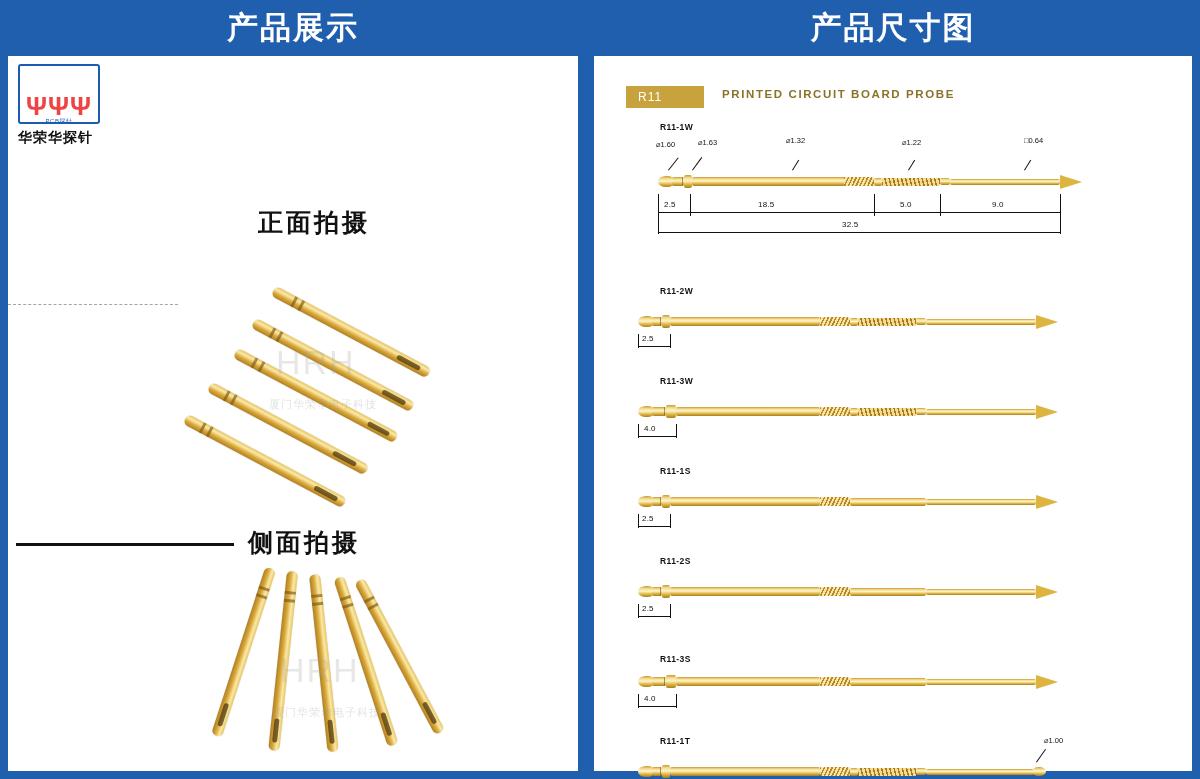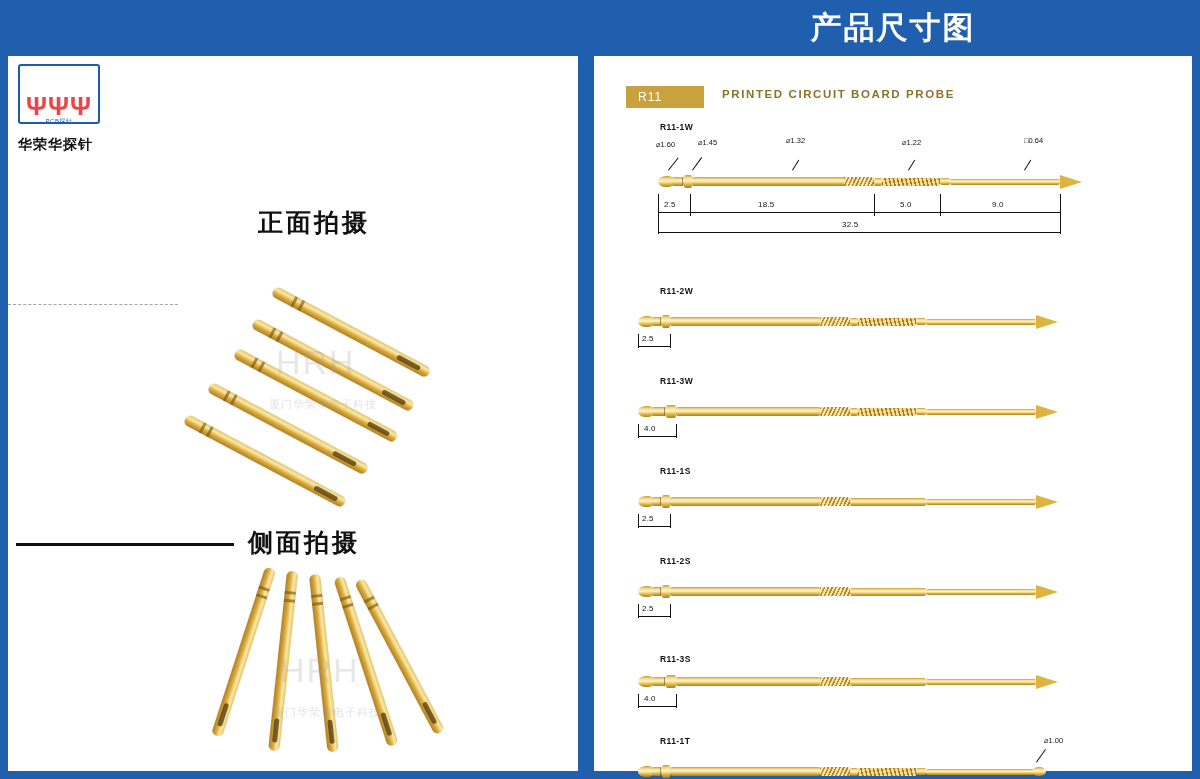--- a/index.html
+++ b/index.html
@@ -31,21 +31,21 @@
     position:absolute;left:10px;top:8px;width:96px;height:100px;
   }
   .logo-mark{
     width:82px;height:60px;border:2px solid #1b5cb0;border-radius:3px;
     display:flex;align-items:center;justify-content:center;flex-direction:column;
     box-sizing:border-box;
   }
   .logo-glyph{font-size:26px;color:#ef4444;letter-spacing:1px;line-height:22px;font-weight:bold;margin-top:33px;}
   .logo-sub{font-size:6px;color:#1b5cb0;letter-spacing:0.5px;}
   .logo-text{
-    margin-top:12px;font-size:14px;color:#111;letter-spacing:1px;font-weight:bold;
+    margin-top:5px;font-size:14px;color:#111;letter-spacing:1px;font-weight:bold;
   }
 
   .label-front{
     position:absolute;left:250px;top:150px;
     font-size:25px;color:#111;font-weight:bold;letter-spacing:3px;
   }
   .label-side{
     position:absolute;left:240px;top:470px;
     font-size:25px;color:#111;font-weight:bold;letter-spacing:3px;
   }
@@ -133,20 +133,21 @@
   .dimv{position:absolute;width:0;border-left:0.8px solid #111;}
   .dimtxt{position:absolute;font-size:8px;color:#111;letter-spacing:.2px;}
   .leadtxt{position:absolute;font-size:7.5px;color:#111;}
   .lead{position:absolute;height:0;border-top:0.7px solid #111;transform-origin:0 0;}
 </style>
 </head>
 <body>
 
 <div class="page">
 
+  <div class="hdr hdr-left">产品展示</div>
   <div class="hdr hdr-right">产品尺寸图</div>
 
   <div class="panel panel-left">
 
     <div class="logo-box">
       <div class="logo-mark">
         <div class="logo-glyph">ΨΨΨ</div>
         <div class="logo-sub">PCB探针</div>
       </div>
       <div class="logo-text">华荣华探针</div>
@@ -248,21 +249,21 @@
           <div class="seg" style="left:80px;top:9px;width:182px;height:9px;"></div>
           <div class="knurl" style="left:232px;top:9px;width:30px;height:9px;"></div>
           <div class="seg" style="left:262px;top:9.5px;width:8px;height:8px;"></div>
           <div class="coil" style="left:270px;top:9.5px;width:58px;height:8px;"></div>
           <div class="seg" style="left:328px;top:10px;width:10px;height:7px;"></div>
           <div class="seg" style="left:338px;top:10.5px;width:110px;height:6px;"></div>
           <div class="needle" style="left:448px;top:6.5px;border-width:7px 0 7px 22px;border-left-color:#dcb43f;"></div>
         </div>
 
         <div class="leadtxt" style="left:44px;top:18px;">⌀1.60</div>
-        <div class="leadtxt" style="left:86px;top:16px;">⌀1.45</div>
+        <div class="leadtxt" style="left:86px;top:16px;">⌀1.63</div>
         <div class="leadtxt" style="left:174px;top:14px;">⌀1.32</div>
         <div class="leadtxt" style="left:290px;top:16px;">⌀1.22</div>
         <div class="leadtxt" style="left:388px;top:14px;padding-left:24px;">□0.64</div>
 
         <div class="lead" style="left:56px;top:48px;width:16px;transform:rotate(-52deg);"></div>
         <div class="lead" style="left:80px;top:48px;width:16px;transform:rotate(-54deg);"></div>
         <div class="lead" style="left:180px;top:48px;width:12px;transform:rotate(-58deg);"></div>
         <div class="lead" style="left:296px;top:48px;width:12px;transform:rotate(-58deg);"></div>
         <div class="lead" style="left:412px;top:48px;width:12px;transform:rotate(-58deg);"></div>
 

